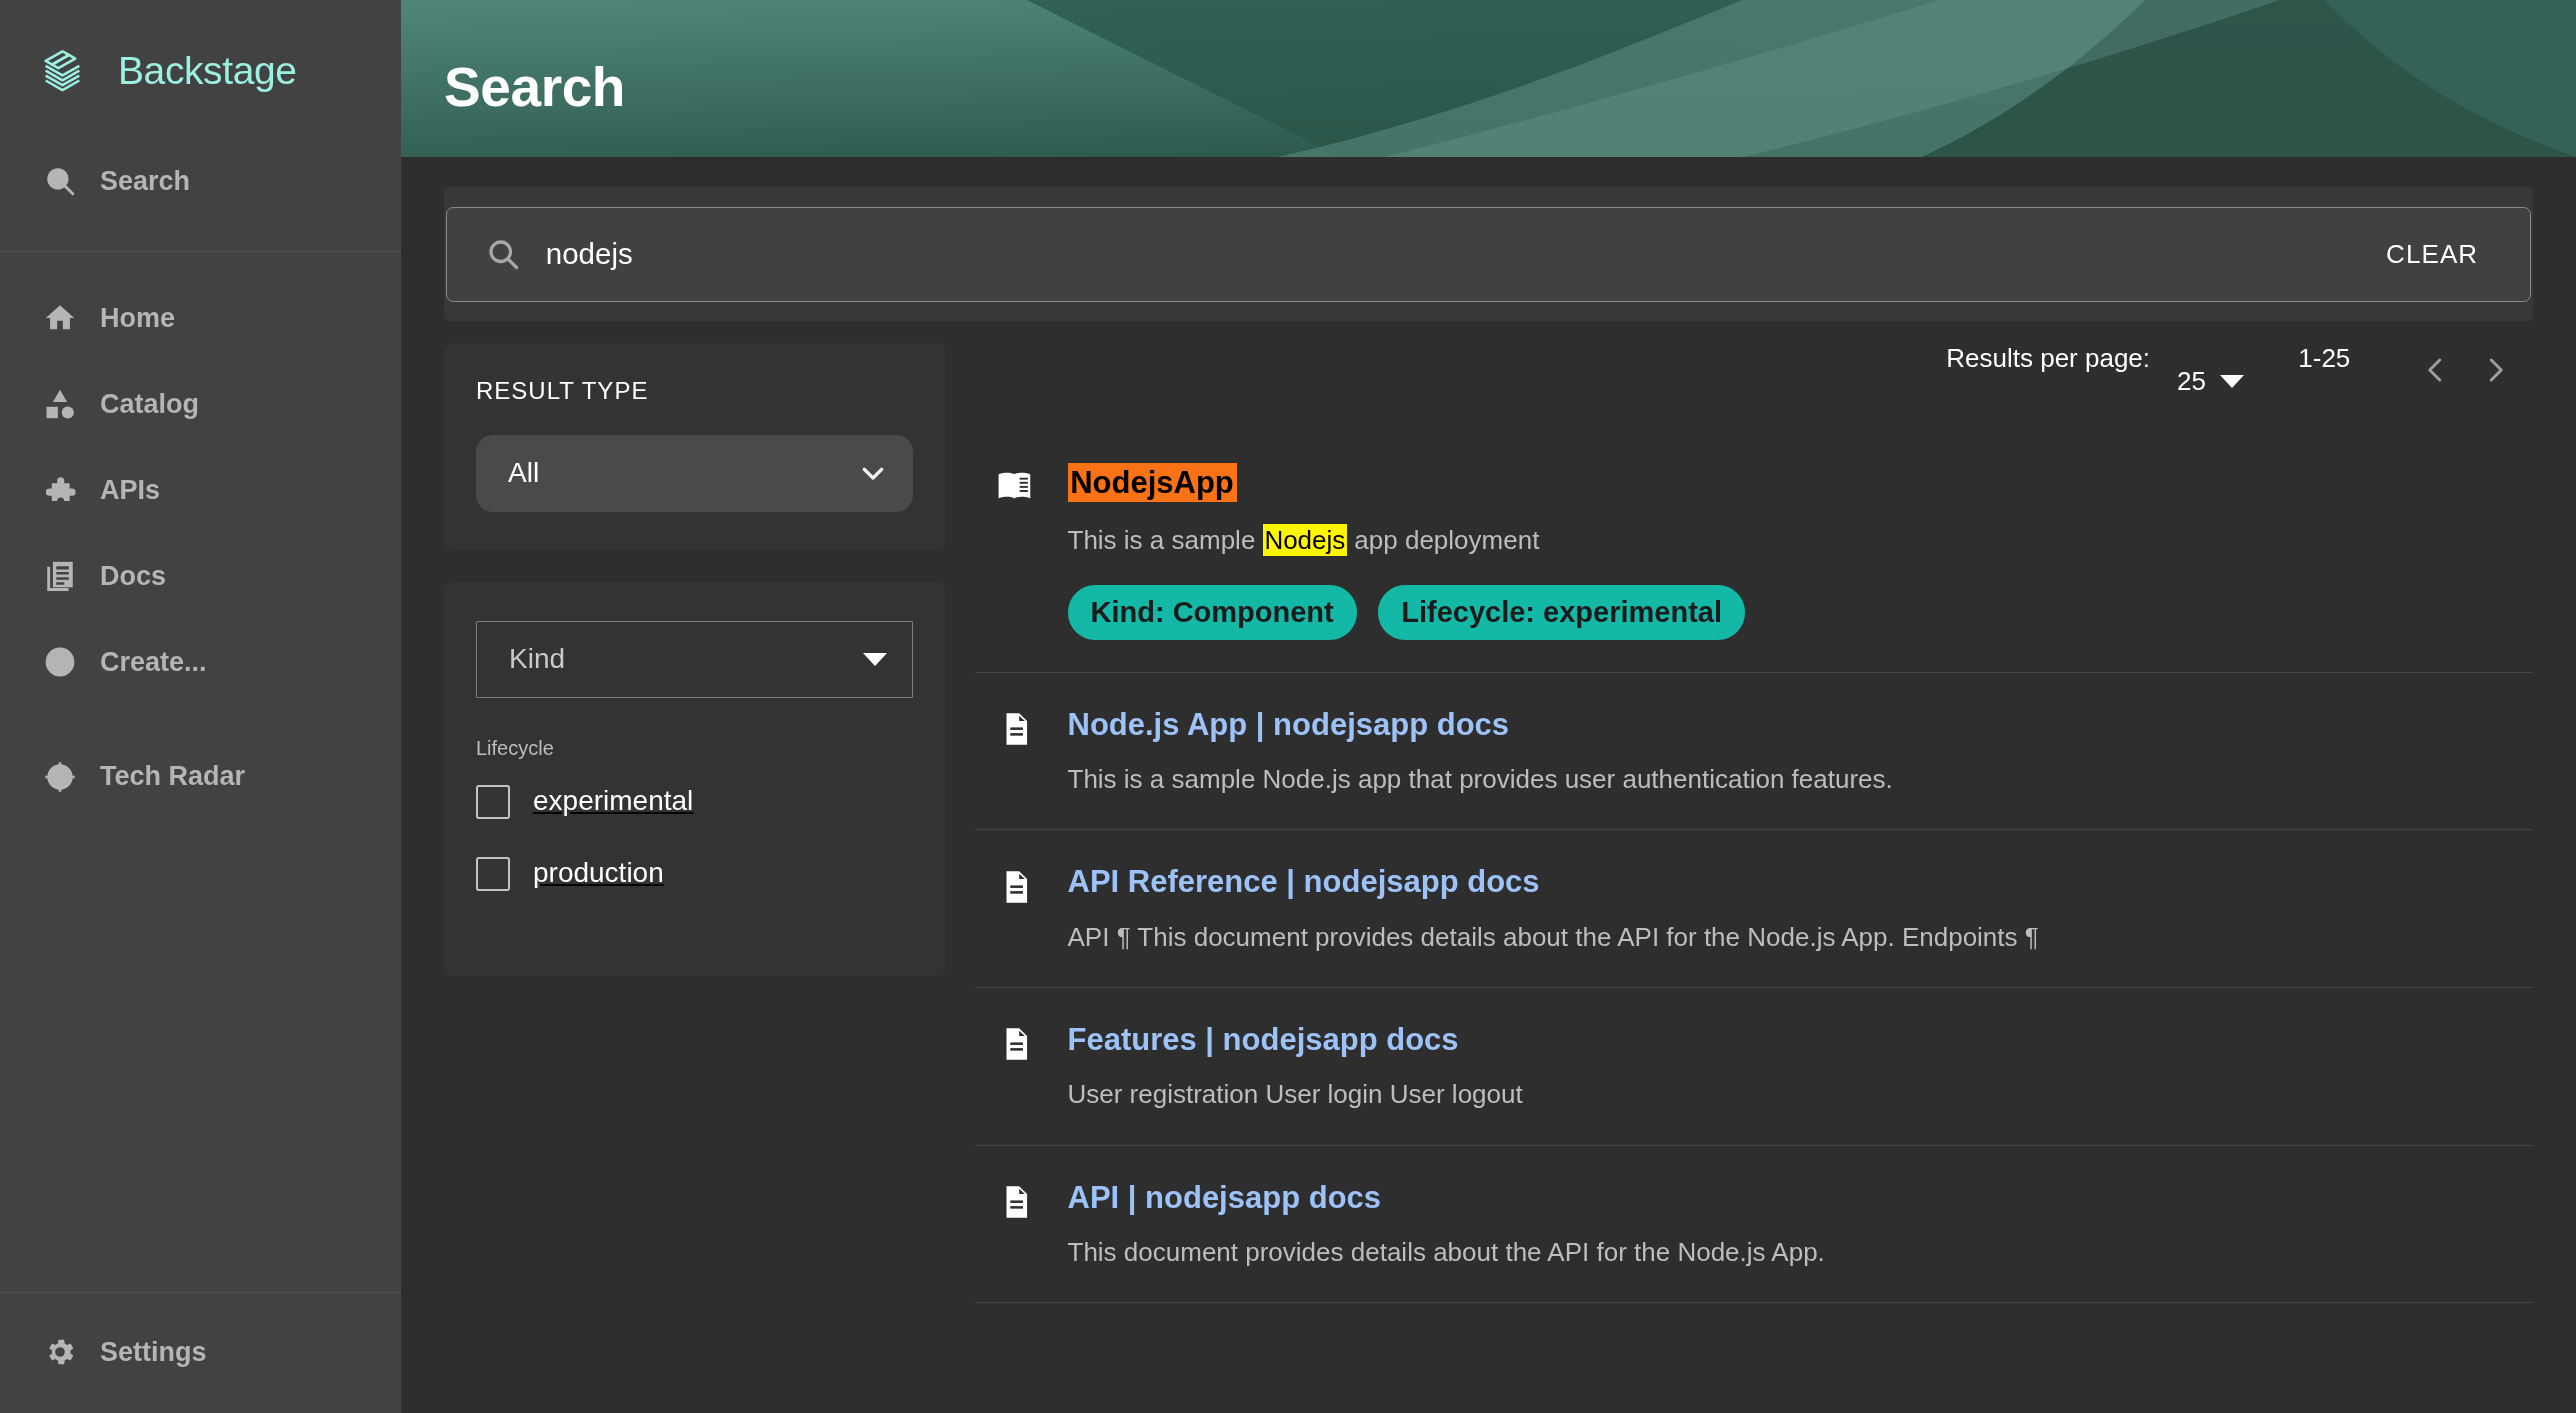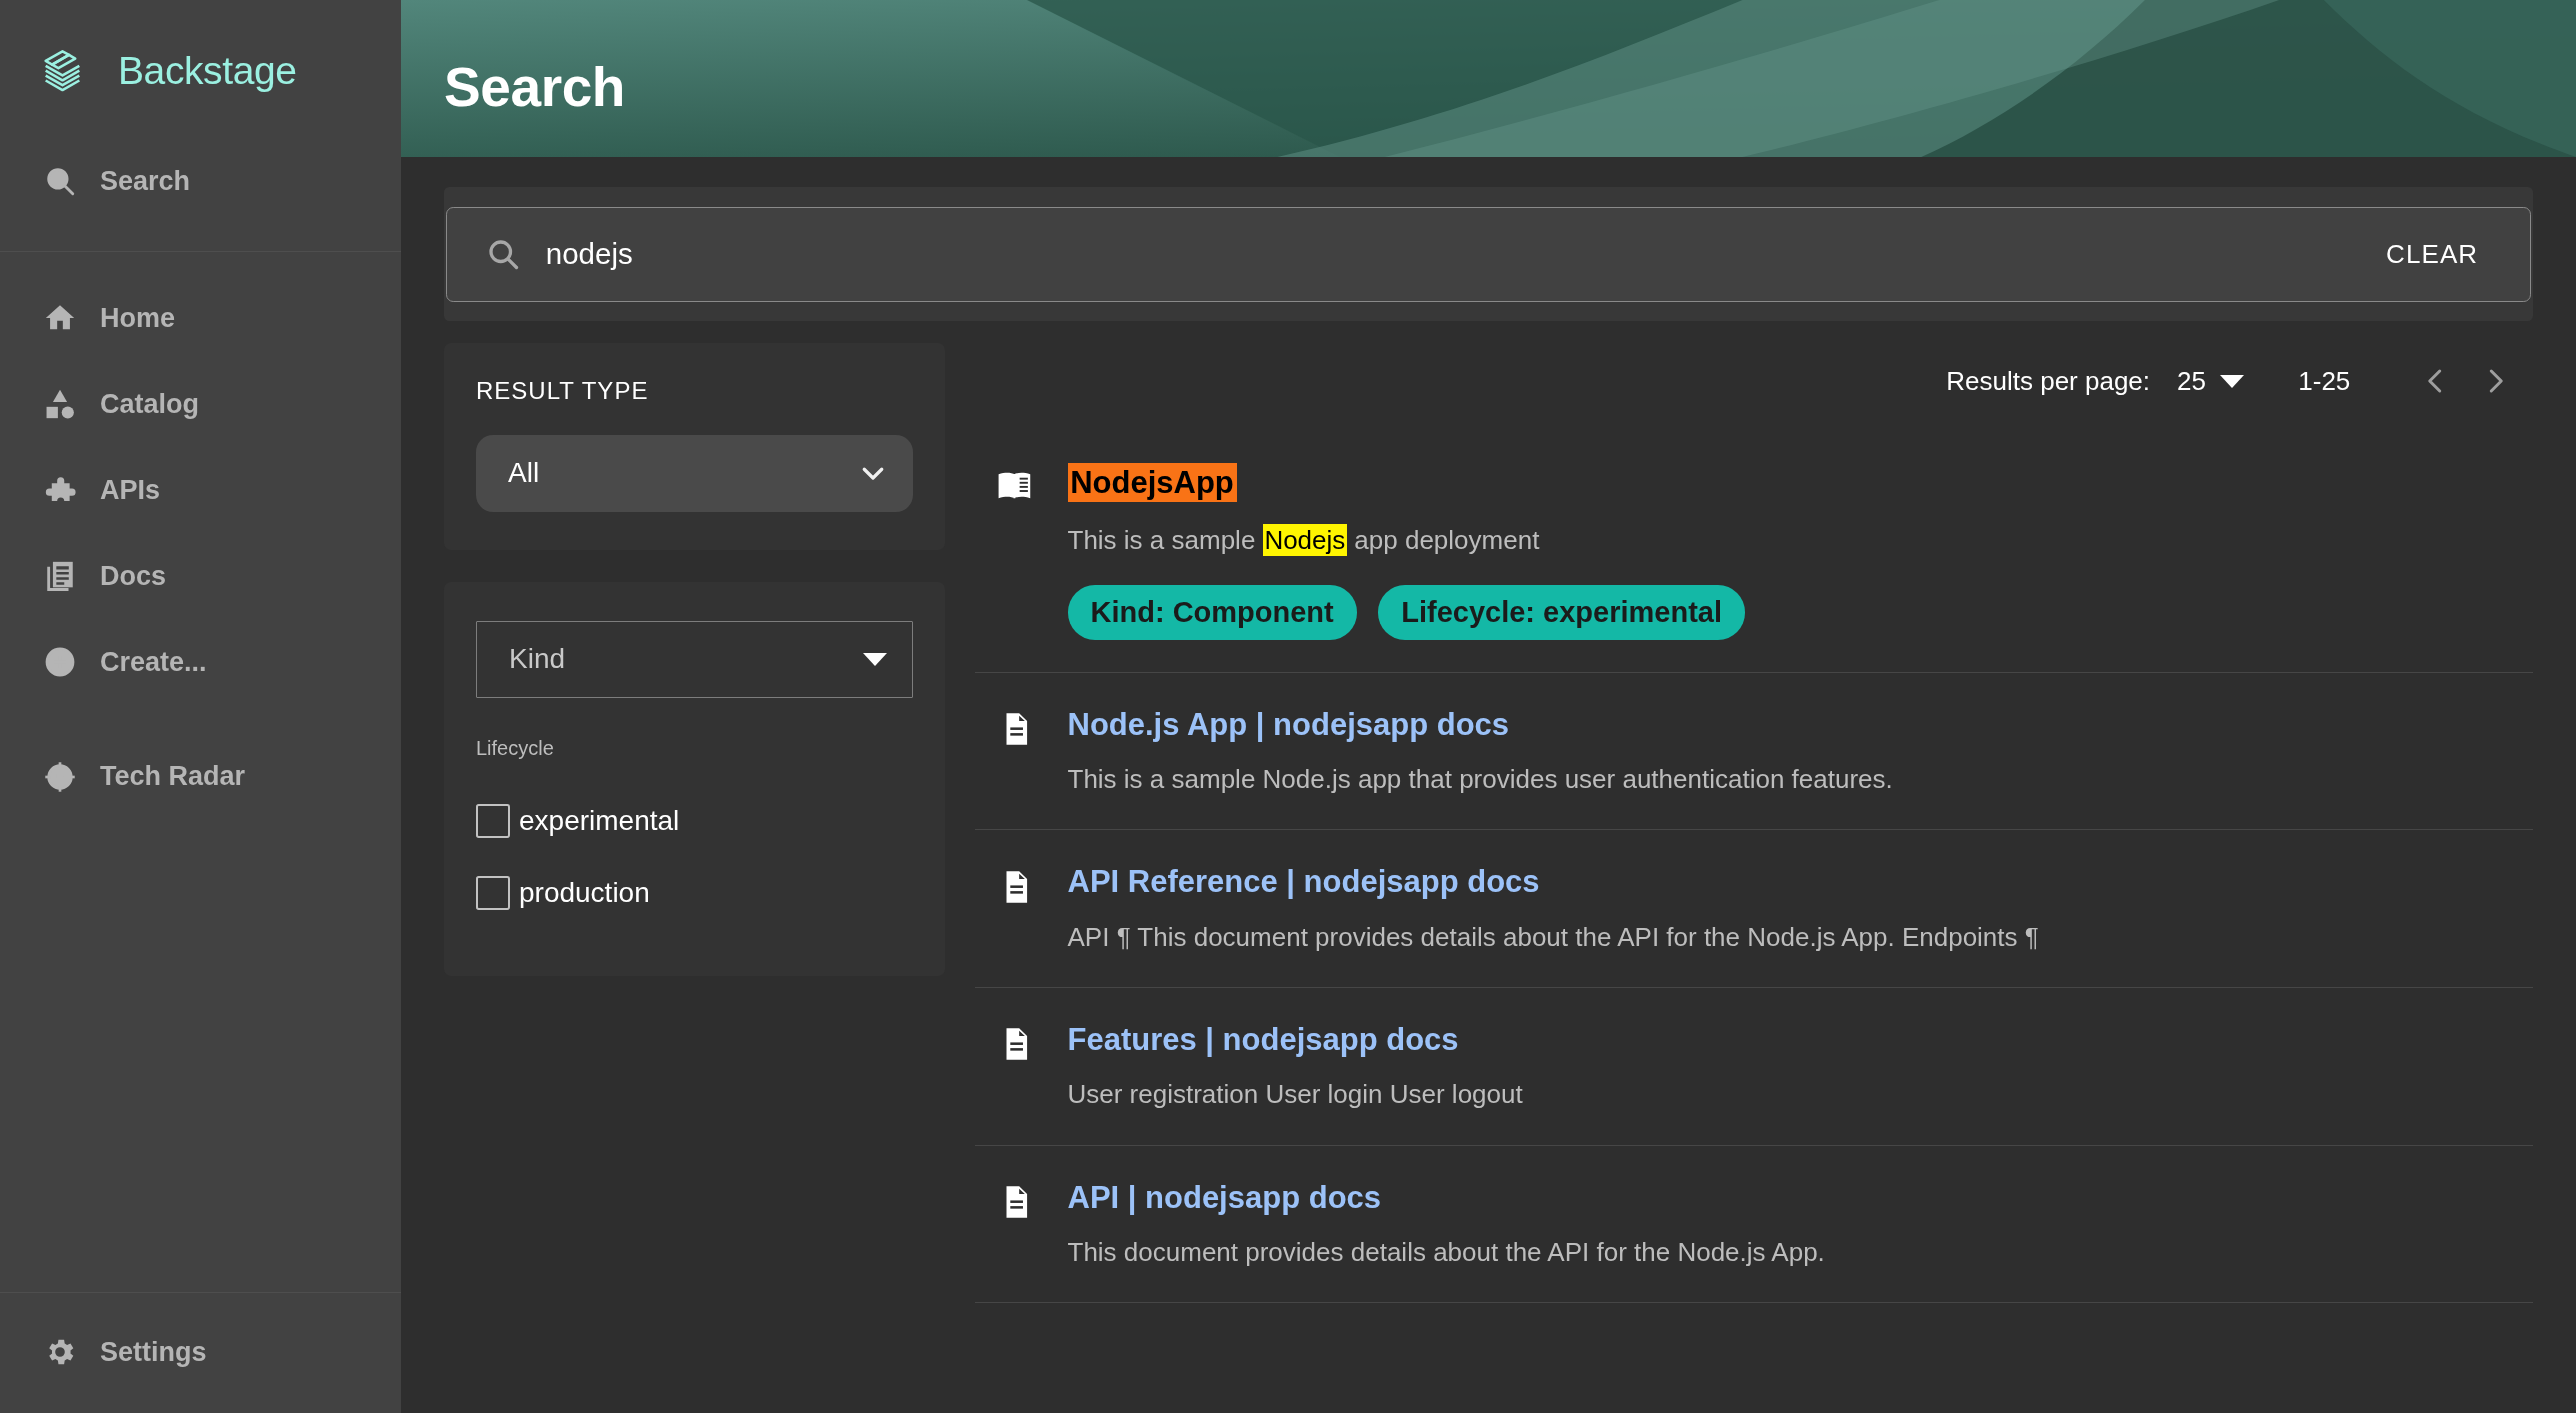--- a/index.html
+++ b/index.html
@@ -179,37 +179,36 @@
   .chev { width: 30px; height: 30px; }
   .chev svg { width: 30px; height: 30px; fill: none; stroke: #f0f0f0; stroke-width: 2.6; }
   .tri { width: 0; height: 0; border-left: 12.5px solid transparent; border-right: 12.5px solid transparent; border-top: 13.4px solid #ffffff; }
   .group-label {
     color: #bdbdbd;
     font-size: 20px;
     margin-bottom: 25px;
   }
   .check-row {
     display: flex;
-    align-items: center;
-    gap: 9px;
+    gap: 23px;
     height: 72px;
     cursor: pointer;
+    text-decoration: underline;
   }
   .checkbox {
     width: 34px; height: 34px; flex: 0 0 34px;
     border: 2.2px solid #c2c2c2;
     border-radius: 2.7px;
   }
   .check-label { color: #ffffff; font-size: 28px; }
 
   
   .results { flex: 1 1 auto; display: flex; flex-direction: column; min-width: 0; }
   .pagination {
     display: flex;
-    align-items: center;
     justify-content: flex-end;
     gap: 4px;
     height: 77px;
     padding-right: 10.7px;
     margin-bottom: 9px;
   }
   .pg-label { color: #ffffff; font-size: 26px; margin-right: 23px; }
   .pg-select {
     display: flex; align-items: center; gap: 14.3px;
     color: #ffffff; font-size: 26px; cursor: pointer;

